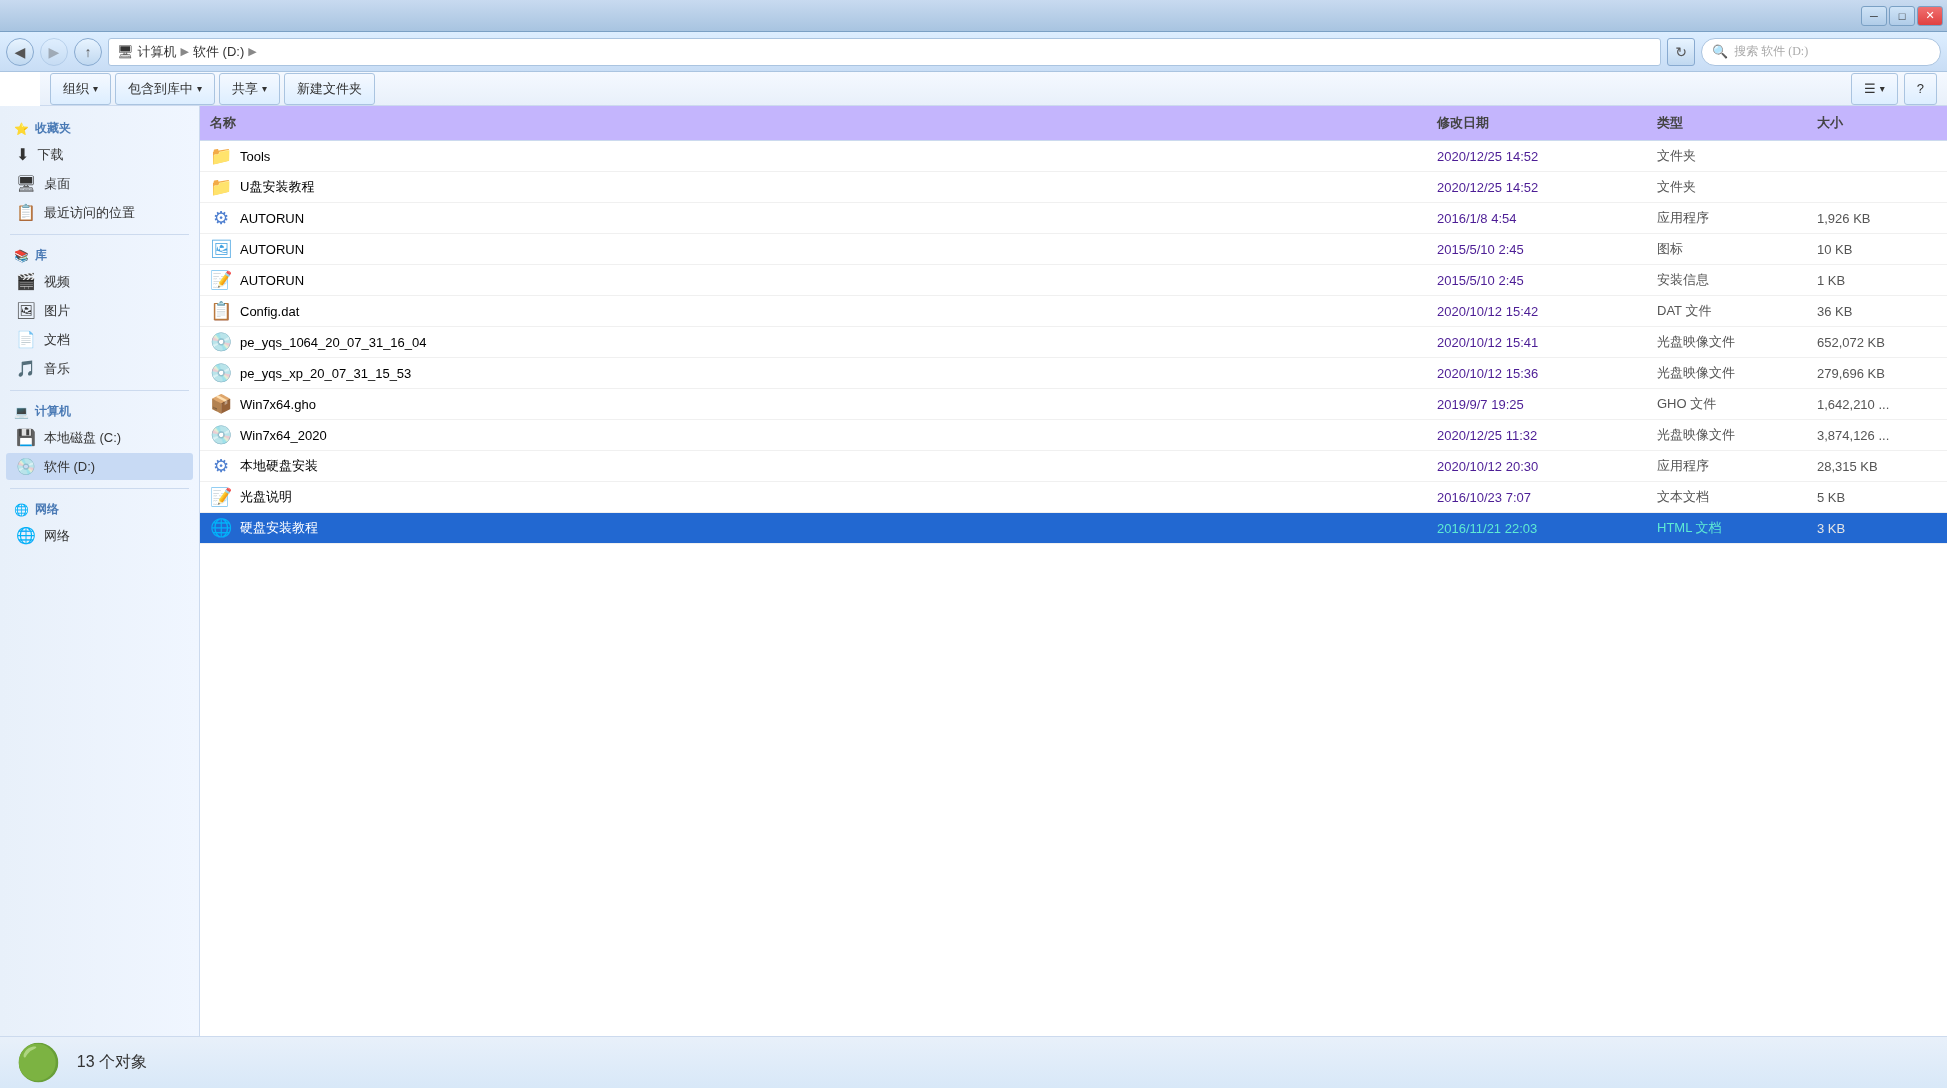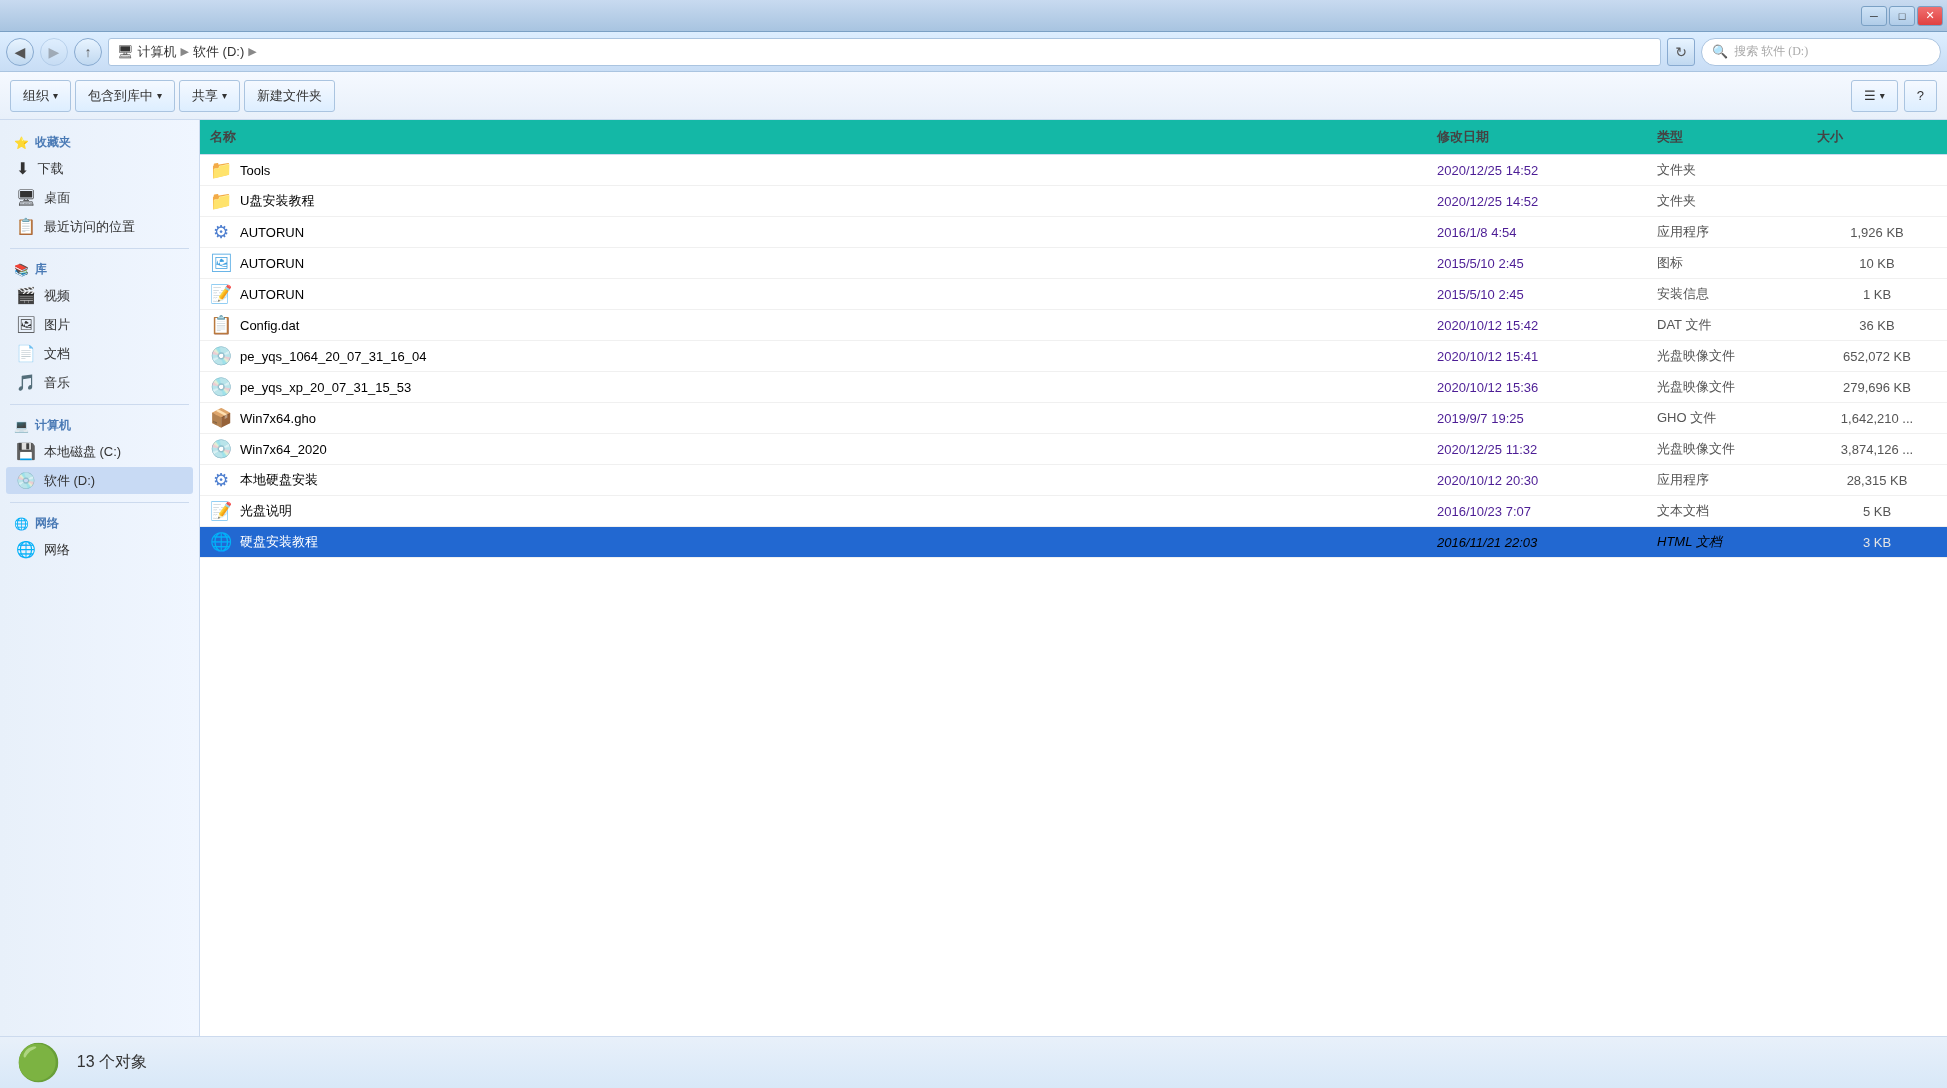--- a/index.html
+++ b/index.html
@@ -104,27 +104,28 @@
       align-items: center;
       padding: 0 10px;
       gap: 6px;
       color: #999;
       font-size: 12px;
     }
     .search-icon { font-size: 13px; color: #888; }
 
     
     .toolbar {
-      height: 48px;
+      height: 34px;
       background: linear-gradient(to bottom, #f5f9ff, #e8f0fa);
       display: flex;
       align-items: center;
       padding: 0 10px;
       gap: 4px;
       border-bottom: 1px solid #ccdaee;
+      margin-left: 40px;
     }
     .toolbar-btn {
       height: 32px;
       padding: 0 12px;
       background: linear-gradient(to bottom, #f5f9ff, #ddeeff);
       border: 1px solid #aac4e0;
       border-radius: 3px;
       cursor: pointer;
       display: flex;
       align-items: center;
@@ -179,21 +180,21 @@
     .file-area {
       flex: 1;
       display: flex;
       flex-direction: column;
       overflow: hidden;
     }
     .file-list-header {
       display: grid;
       grid-template-columns: 1fr 220px 160px 140px;
       padding: 4px 0;
-      background: #14b8a6;
+      background: #c4b5fd;
       border-bottom: 1px solid #ccdaee;
       font-size: 13px;
       font-weight: bold;
       color: #444;
     }
     .col-header {
       padding: 4px 10px;
       display: flex;
       align-items: center;
       cursor: pointer;
@@ -217,23 +218,23 @@
     .file-row.selected .file-size { color: #e5e5e5; }
     .file-name-cell {
       display: flex;
       align-items: center;
       gap: 8px;
       padding: 3px 10px;
     }
     .file-icon { font-size: 18px; width: 22px; text-align: center; }
     .file-date { padding: 3px 10px; color: #4c1d95; }
     .file-type { padding: 3px 10px; color: #555; }
-    .file-size { padding: 3px 10px; color: #555; text-align: center; }
+    .file-size { padding: 3px 10px; color: #555; text-align: left; }
     .file-row.selected .file-date,
-    .file-row.selected .file-type { color: #000000; font-style: italic; }
+    .file-row.selected .file-type { color: #5eead4; }
 
     
     .status-bar {
       height: 52px;
       background: linear-gradient(to bottom, #e8f0fa, #d8e8f8);
       border-top: 1px solid #ccdaee;
       display: flex;
       align-items: center;
       padding: 0 16px;
       gap: 16px;

